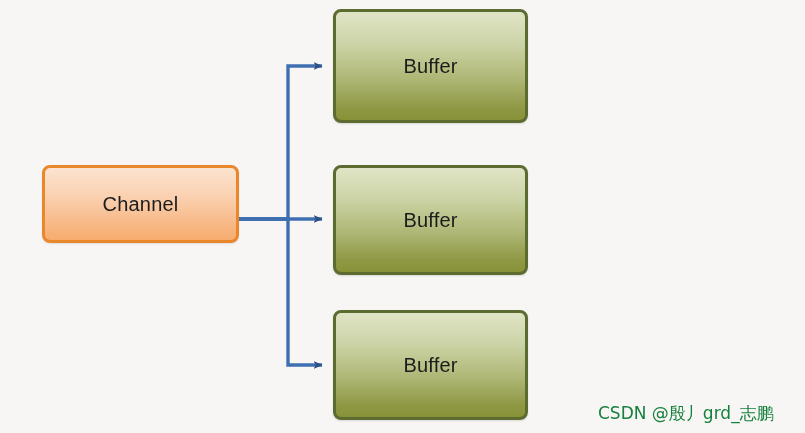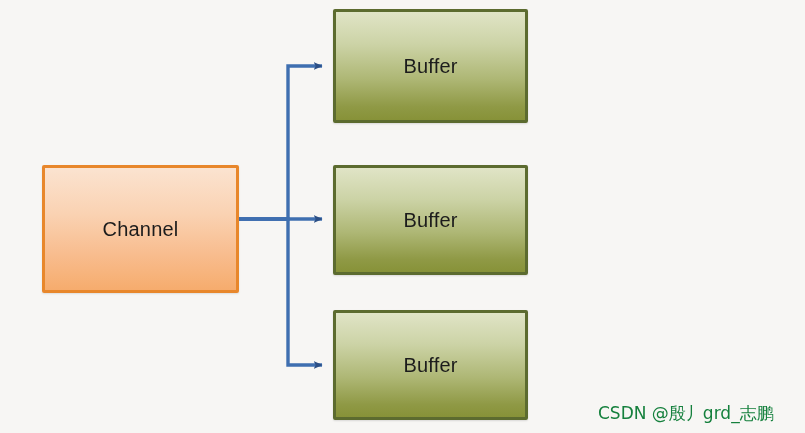--- a/index.html
+++ b/index.html
@@ -25,21 +25,21 @@
     top: 0;
     width: 805px;
     height: 433px;
   }
   .node {
     position: absolute;
     box-sizing: border-box;
     display: flex;
     align-items: center;
     justify-content: center;
-    border-radius: 2px;
+    border-radius: 8px;
   }
   .node-label {
     font-size: 20px;
     letter-spacing: 0.2px;
     color: #1c1c1c;
     user-select: none;
   }
   .node-channel {
     border: 3px solid #e8872b;
     background: linear-gradient(to bottom, #fbe3d0 0%, #fad2b2 38%, #f8bd8f 70%, #f6ac6d 100%);
@@ -71,21 +71,21 @@
       </marker>
     </defs>
 
     <path d="M 239 219 L 288 219 L 288 66 L 322 66" fill="none" stroke="#3f6fb0" stroke-width="3.4" stroke-linejoin="miter" stroke-linecap="butt" marker-end="url(#arrowhead)"></path>
 
     <path d="M 239 219 L 322 219" fill="none" stroke="#3f6fb0" stroke-width="3.4" stroke-linecap="butt" marker-end="url(#arrowhead)"></path>
 
     <path d="M 239 219 L 288 219 L 288 365 L 322 365" fill="none" stroke="#3f6fb0" stroke-width="3.4" stroke-linejoin="miter" stroke-linecap="butt" marker-end="url(#arrowhead)"></path>
   </svg>
 
-  <div class="node node-channel" style="left:42px; top:165px; width:197px; height:128px;">
+  <div class="node node-channel" style="left:42px; top:165px; width:197px; height:78px;">
     <span class="node-label">Channel</span>
   </div>
 
   <div class="node node-buffer" style="left:333px; top:9px; width:195px; height:114px;">
     <span class="node-label">Buffer</span>
   </div>
 
   <div class="node node-buffer" style="left:333px; top:165px; width:195px; height:110px;">
     <span class="node-label">Buffer</span>
   </div>

